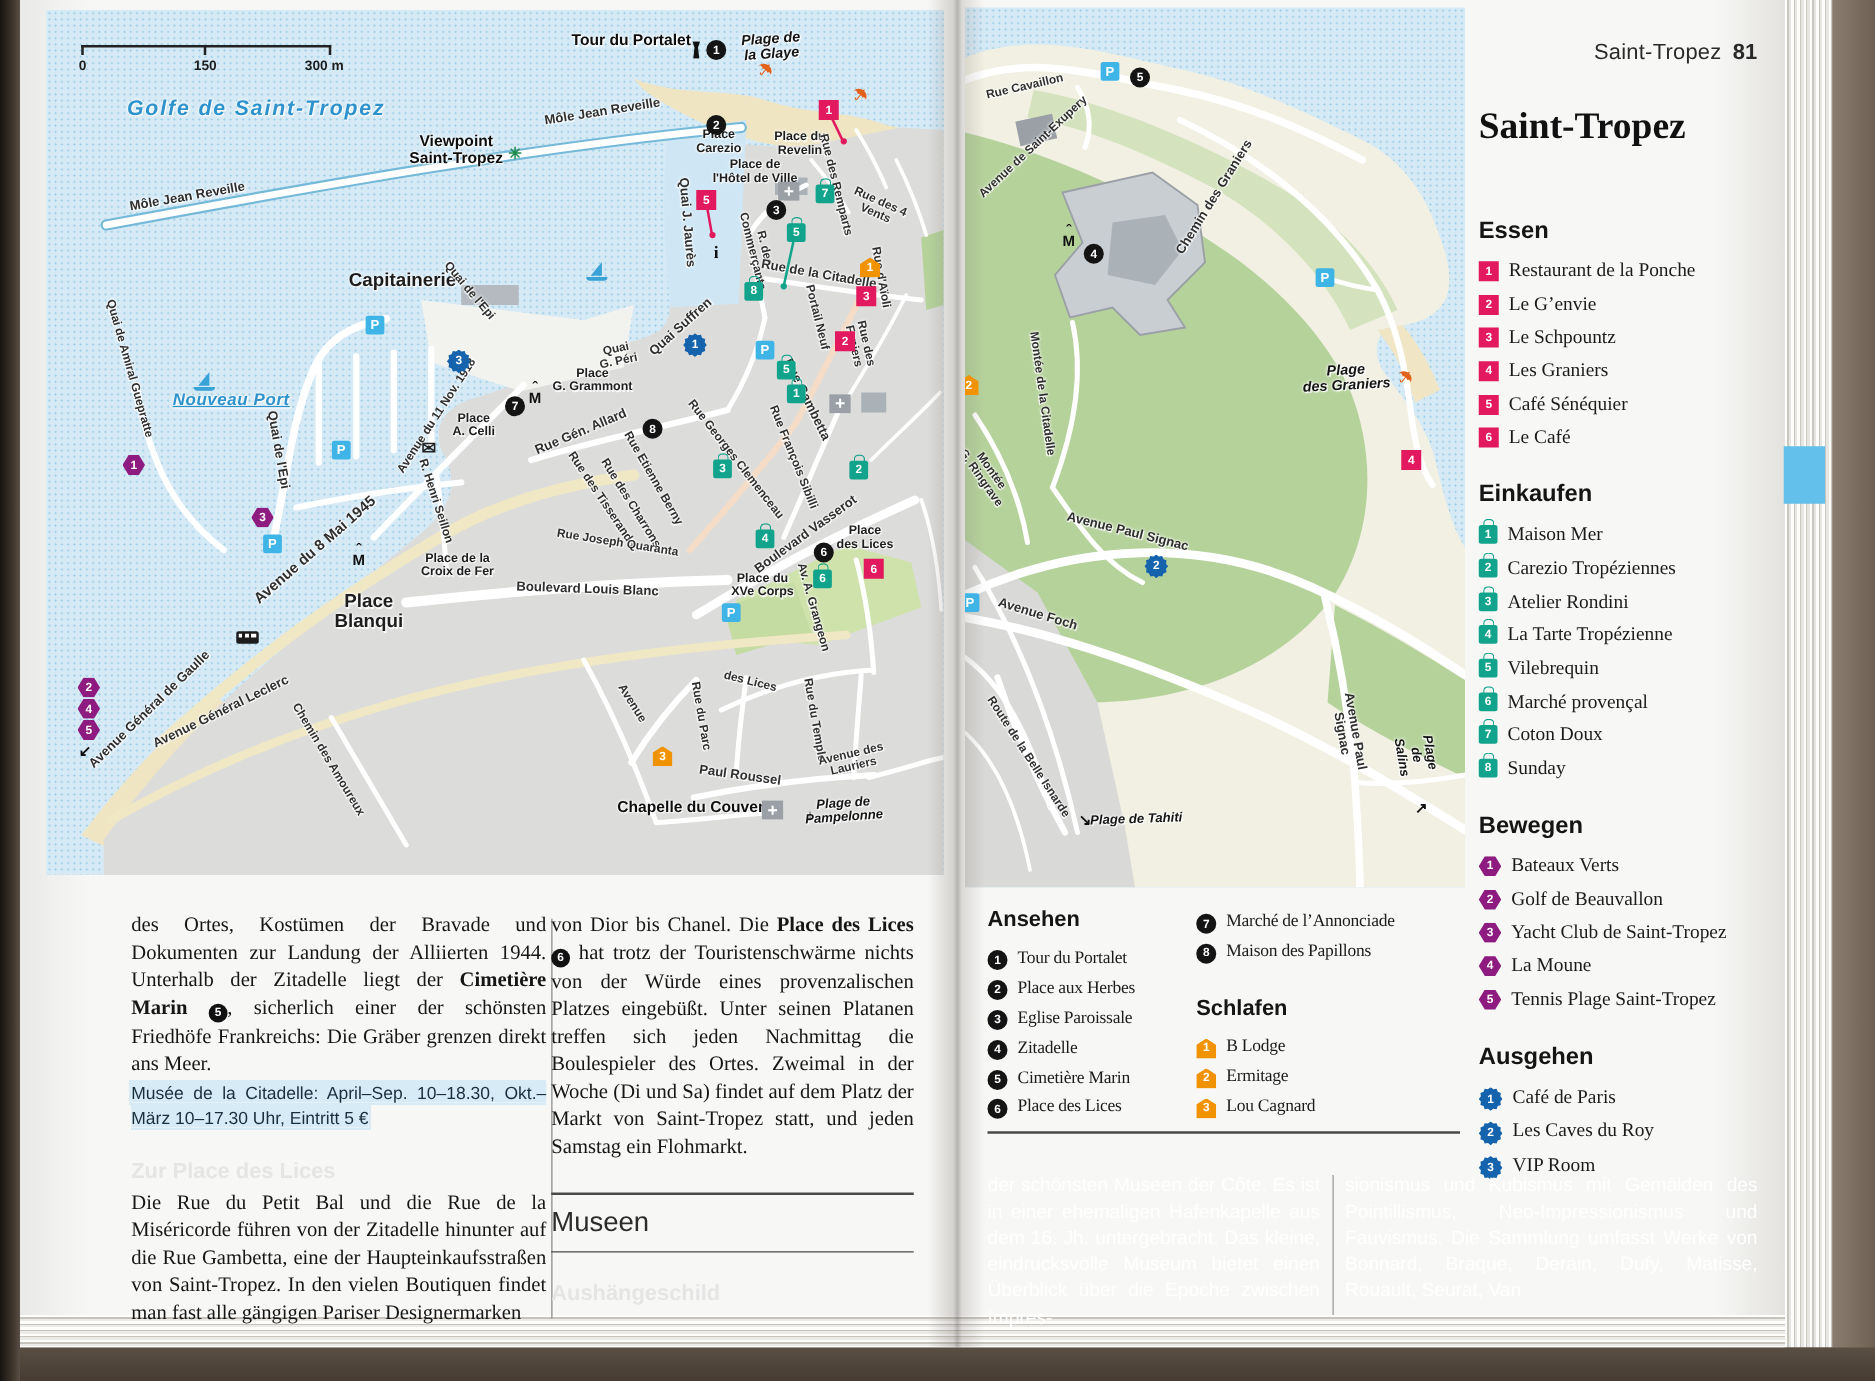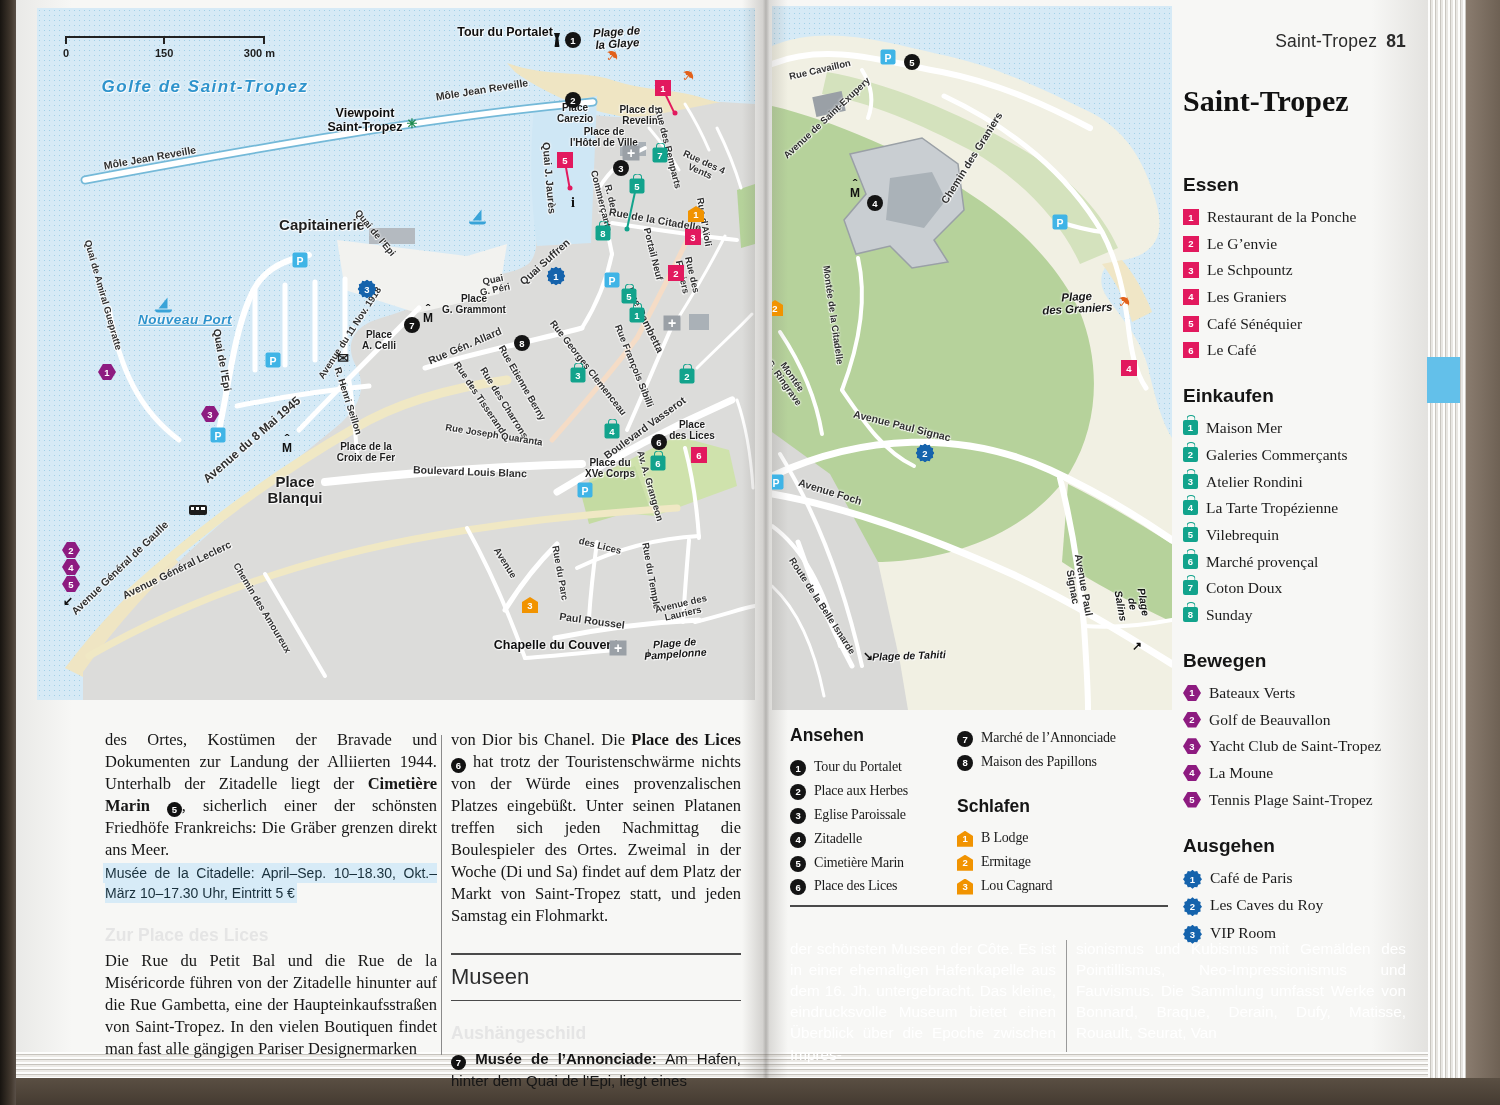--- a/index.html
+++ b/index.html
@@ -422,21 +422,21 @@
           </div>
         </div>
         <div class="sb-sec">
           <h3 class="sechead">Einkaufen</h3>
           <div class="lrow">
             <span class="bdg t-teal">1</span>
             <span class="ltext">Maison Mer</span>
           </div>
           <div class="lrow">
             <span class="bdg t-teal">2</span>
-            <span class="ltext">Galeries Commerçants</span>
+            <span class="ltext">Carezio Tropéziennes</span>
           </div>
           <div class="lrow">
             <span class="bdg t-teal">3</span>
             <span class="ltext">Atelier Rondini</span>
           </div>
           <div class="lrow">
             <span class="bdg t-teal">4</span>
             <span class="ltext">La Tarte Tropézienne</span>
           </div>
           <div class="lrow">
@@ -550,25 +550,24 @@
     </div>
   <div class="hrule" style="left:790px;top:905px;width:378px;"></div>
 
   <div class="col" id="col1" style="left:105px;top:729px;width:332px;">
     <p><span>des Ortes, Kostümen der Bravade und Dokumenten zur Landung der Alliierten 1944. Unterhalb der Zitadelle liegt der </span><span class="b ">Cimetière Marin</span><span> </span><span class="ibadge">5</span><span>, sicherlich einer der schönsten Friedhöfe Frankreichs: Die Gräber grenzen direkt ans Meer.</span></p>
     <p class="infobox"><span>Musée de la Citadelle: April–Sep. 10–18.30, Okt.–März 10–17.30 Uhr, Eintritt 5 €</span></p>
     <h3 class="bluehead">Zur Place des Lices</h3>
     <p><span>Die Rue du Petit Bal und die Rue de la Miséricorde führen von der Zitadelle hinunter auf die Rue Gambetta, eine der Haupteinkaufsstraßen von Saint-Tropez. In den vielen Boutiquen findet man fast alle gängigen Pariser Designermarken</span></p>
   </div>
   <div class="vrule" style="left:441px;top:735px;height:320px;"></div>
-  <div class="col" id="col2" style="left:451px;top:729px;width:290px;">
+  <div class="col" id="col2" style="left:441px;top:729px;width:290px;">
     <p><span>von Dior bis Chanel. Die </span><span class="b ">Place des Lices</span><span> </span><span class="ibadge">6</span><span> hat trotz der Touristenschwärme nichts von der Würde eines provenzalischen Platzes eingebüßt. Unter seinen Platanen treffen sich jeden Nachmittag die Boulespieler des Ortes. Zweimal in der Woche (Di und Sa) findet auf dem Platz der Markt von Saint-Tropez statt, und jeden Samstag ein Flohmarkt.</span></p>
     <div class="museen">Museen</div>
     <h3 class="bluehead">Aushängeschild</h3>
-    <p><span class="ibadge">7</span><span class="sans"> </span><span class="b sans">Musée de l’Annonciade:</span><span class="sans"> Am Hafen, hinter dem Quai de l’Epi, liegt eines</span></p>
   </div>
   <div class="col sansp" style="left:790px;top:938px;width:266px;">
     <p>der schönsten Museen der Côte. Es ist in einer ehemaligen Hafenkapelle aus dem 16. Jh. untergebracht. Das kleine, eindrucksvolle Museum bietet einen Überblick über die Epoche zwischen Impres-</p>
   </div>
   <div class="vrule" style="left:1066px;top:940px;height:112px;background:#9a9a9a;"></div>
   <div class="col sansp" style="left:1076px;top:938px;width:330px;">
     <p>sionismus und Kubismus mit Gemälden des Pointillismus, Neo-Impressionismus und Fauvismus. Die Sammlung umfasst Werke von Bonnard, Braque, Derain, Dufy, Matisse, Rouault, Seurat, Van</p>
   </div>
 
   <div class="fold"></div>

